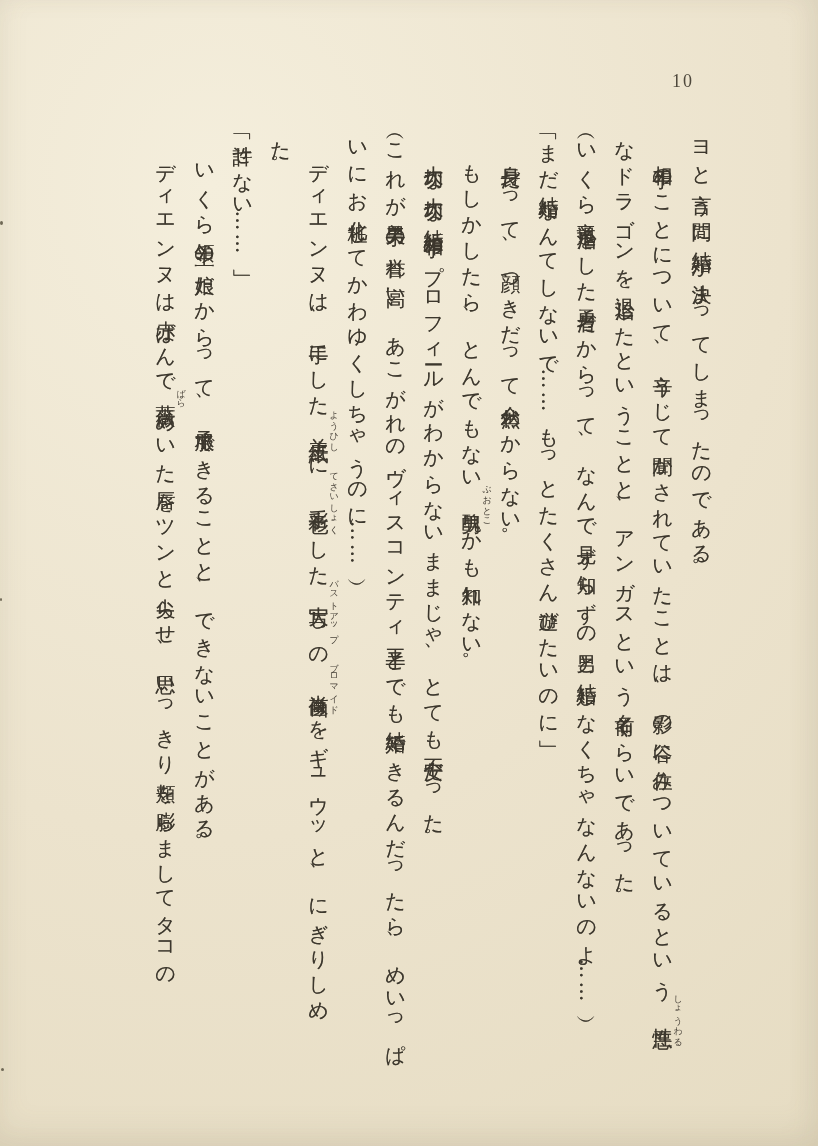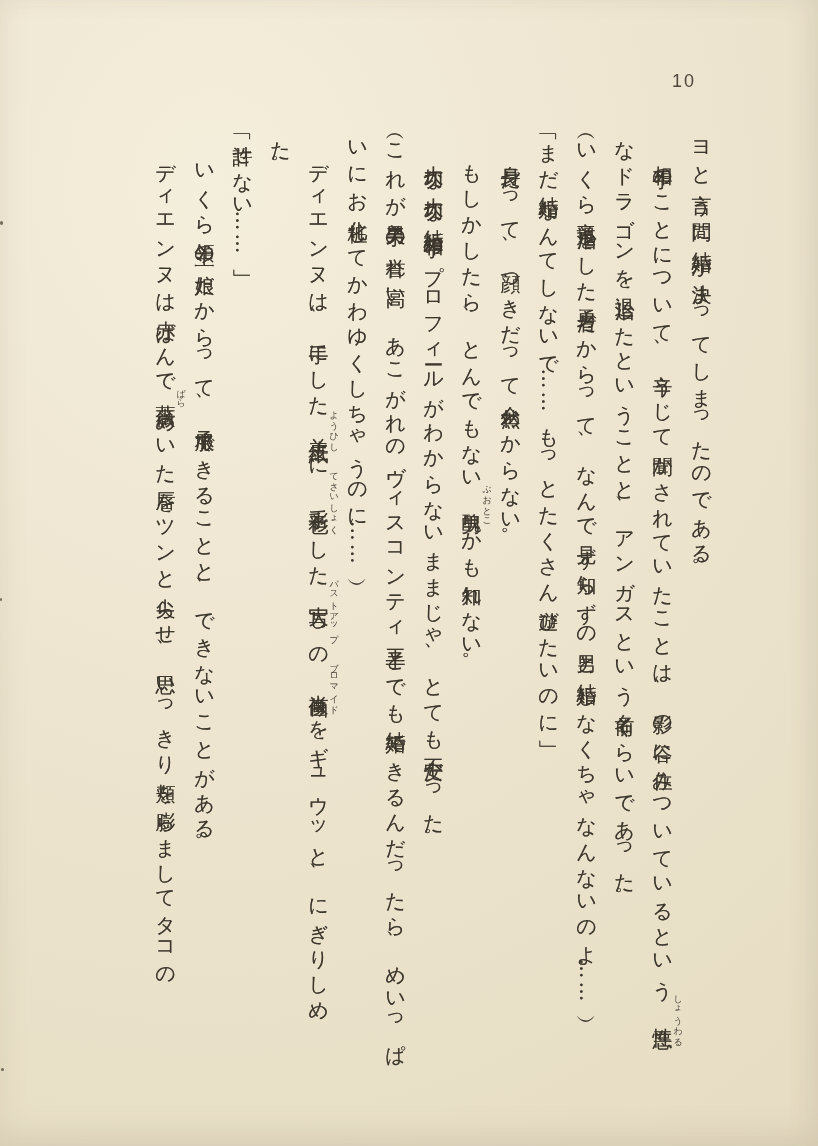--- a/index.html
+++ b/index.html
@@ -27,21 +27,21 @@
     box-shadow: inset 0 -14px 30px rgba(120,108,80,0.10),
                 inset -10px 0 24px rgba(120,108,80,0.06);
   }
   .page-number {
     position: absolute;
     top: 71px;
     left: 672px;
     font-size: 18px;
     letter-spacing: 2px;
     color: #4e483c;
-    font-family: Liberation Sans, sans-serif;
+    font-family: Liberation Serif, serif;
   }
   .body-text {
     position: absolute;
     top: 127px;
     right: 97px;
     height: 930px;
     writing-mode: vertical-rl;
     -webkit-writing-mode: vertical-rl;
     text-orientation: mixed;
     color: var(--ink);

